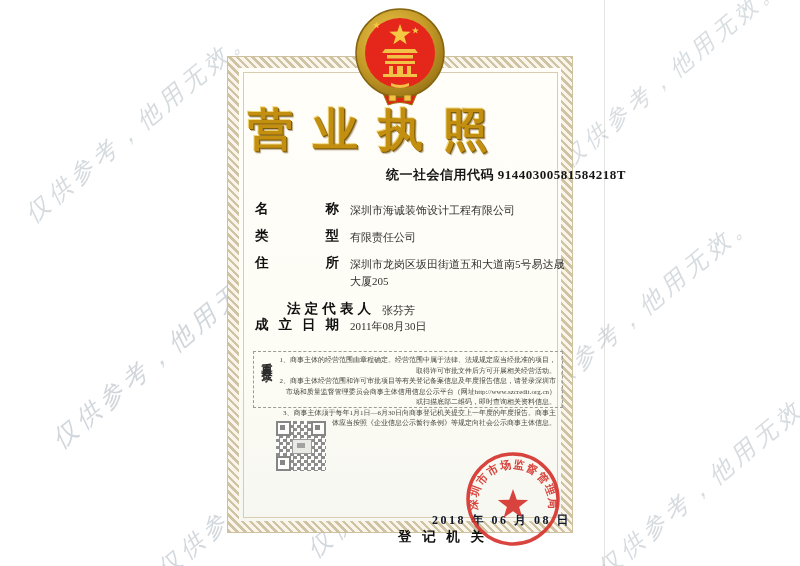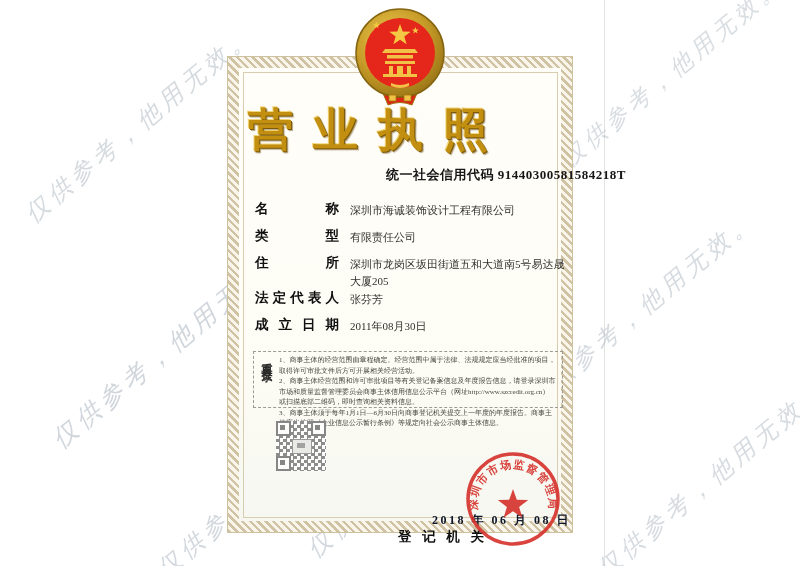--- a/index.html
+++ b/index.html
@@ -34,21 +34,21 @@
   .f-value{display:inline-block;width:218px;margin-left:11px;font-size:11px;color:#33312e;
            font-family:"Liberation Serif","DejaVu Serif",serif;line-height:1.55;vertical-align:top;
            padding-top:2px;}
   
   .notice{position:absolute;left:253px;top:351px;width:308px;height:55px;
           border:1px dashed #9a9a96;display:flex;}
   .notice-side{writing-mode:vertical-rl;text-orientation:upright;font-size:11px;font-weight:bold;
                color:#2b2b2b;letter-spacing:3px;padding:2px 3px 0 6px;line-height:14px;}
   .notice-items{padding:3px 6px 0 2px;}
   .notice-item{font-size:7px;line-height:1.5;color:#46443f;
-               font-family:"Liberation Serif","DejaVu Serif",serif;}
+               font-family:"Liberation Serif","DejaVu Serif",serif;text-align:right;}
   
   .qr{position:absolute;left:276px;top:421px;width:50px;height:50px;
       background:repeating-conic-gradient(#8d8d8d 0% 25%,#fdfdfb 0% 50%) 0 0/7px 7px;}
   .qr .fp{position:absolute;width:11px;height:11px;border:2px solid #868686;background:#fdfdfb;}
   .qr .fp i{position:absolute;left:2px;top:2px;width:5px;height:5px;background:#868686;display:block;}
   .qr .fp.tl{left:0;top:0}.qr .fp.tr{right:0;top:0}.qr .fp.bl{left:0;bottom:0}
   .qr .logo{position:absolute;left:16px;top:18px;width:18px;height:13px;background:#e9e9e6;
             border:1px solid #9a9a98;}
   .qr .logo i{position:absolute;left:4px;top:3px;width:8px;height:5px;background:#a2a2a0;display:block;}
   
@@ -121,21 +121,21 @@
 
   <div class="frow" style="top:200px;">
     <span class="f-label">名称</span><span class="f-value">深圳市海诚装饰设计工程有限公司</span>
   </div>
   <div class="frow" style="top:227px;">
     <span class="f-label">类型</span><span class="f-value">有限责任公司</span>
   </div>
   <div class="frow" style="top:254px;">
     <span class="f-label">住所</span><span class="f-value">深圳市龙岗区坂田街道五和大道南5号易达晟大厦205</span>
   </div>
-  <div class="frow" style="top:289px;">
+  <div class="frow" style="top:300px;margin-left:32px;">
     <span class="f-label">法定代表人</span><span class="f-value">张芬芳</span>
   </div>
   <div class="frow" style="top:316px;">
     <span class="f-label">成立日期</span><span class="f-value">2011年08月30日</span>
   </div>
 
   <div class="notice">
     <div class="notice-side">重要提示</div>
     <div class="notice-items">
       <div class="notice-item">1、商事主体的经营范围由章程确定。经营范围中属于法律、法规规定应当经批准的项目，取得许可审批文件后方可开展相关经营活动。</div>

